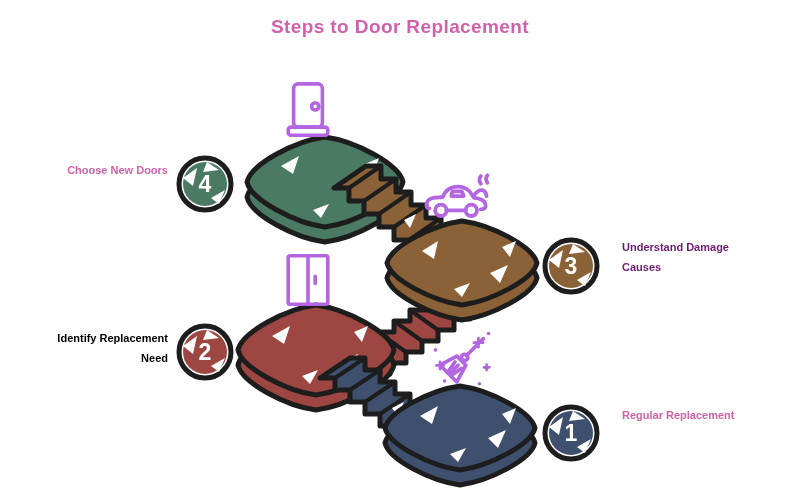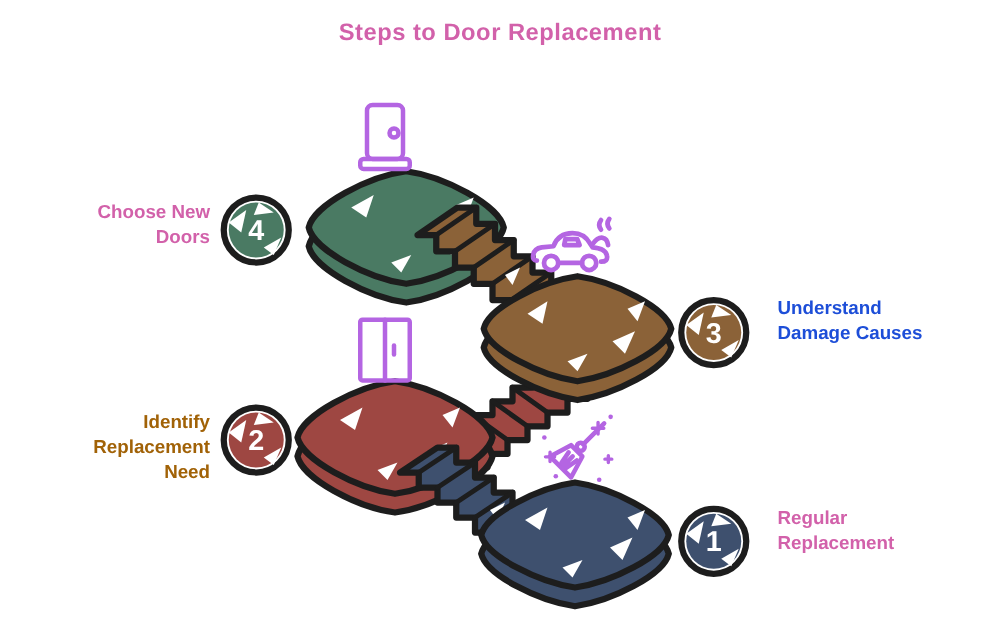--- a/index.html
+++ b/index.html
@@ -6,21 +6,21 @@
   .canvas{
     position:relative;width:800px;height:500px;background:#ffffff;overflow:hidden;
     font-family:"Liberation Sans", sans-serif;
   }
   .title{
     position:absolute;left:0;top:16px;width:100%;text-align:center;
     font-size:19px;font-weight:bold;letter-spacing:.4px;
   }
   .stage{position:absolute;left:0;top:0;}
   .step-label{
-    position:absolute;font-size:15px;font-weight:bold;line-height:20px;
+    position:absolute;font-size:11px;font-weight:bold;line-height:20px;
   }
   .align-right{text-align:right;}
   .align-left{text-align:left;}
   .icon{position:absolute;}
 </style>
 </head>
 <body>
 
 <div class="canvas">
 
@@ -180,19 +180,19 @@
     <g>
       <circle cx="64" cy="6" r="2" fill="#b465e2"></circle>
       <circle cx="6" cy="24" r="2" fill="#b465e2"></circle>
       <circle cx="16" cy="58" r="2" fill="#b465e2"></circle>
       <circle cx="54" cy="61" r="2" fill="#b465e2"></circle>
     </g>
   </svg>
 
   <div class="step-label align-right" style="left: 40px; top: 160px; width: 128px; color: rgb(210, 97, 170);">Choose New Doors</div>
 
-  <div class="step-label align-left" style="left: 622px; top: 237px; width: 135px; color: #1d4ed8;">Understand Damage Causes</div>
+  <div class="step-label align-left" style="left: 622px; top: 237px; width: 135px; color: #701a75;">Understand Damage Causes</div>
 
-  <div class="step-label align-right" style="left: 40px; top: 328px; width: 128px; color: #a16207;">Identify Replacement Need</div>
+  <div class="step-label align-right" style="left: 40px; top: 328px; width: 128px; color: #000000;">Identify Replacement Need</div>
 
   <div class="step-label align-left" style="left: 622px; top: 405px; width: 130px; color: rgb(210, 97, 170);">Regular Replacement</div>
 
 </div>
 
 </body></html>

